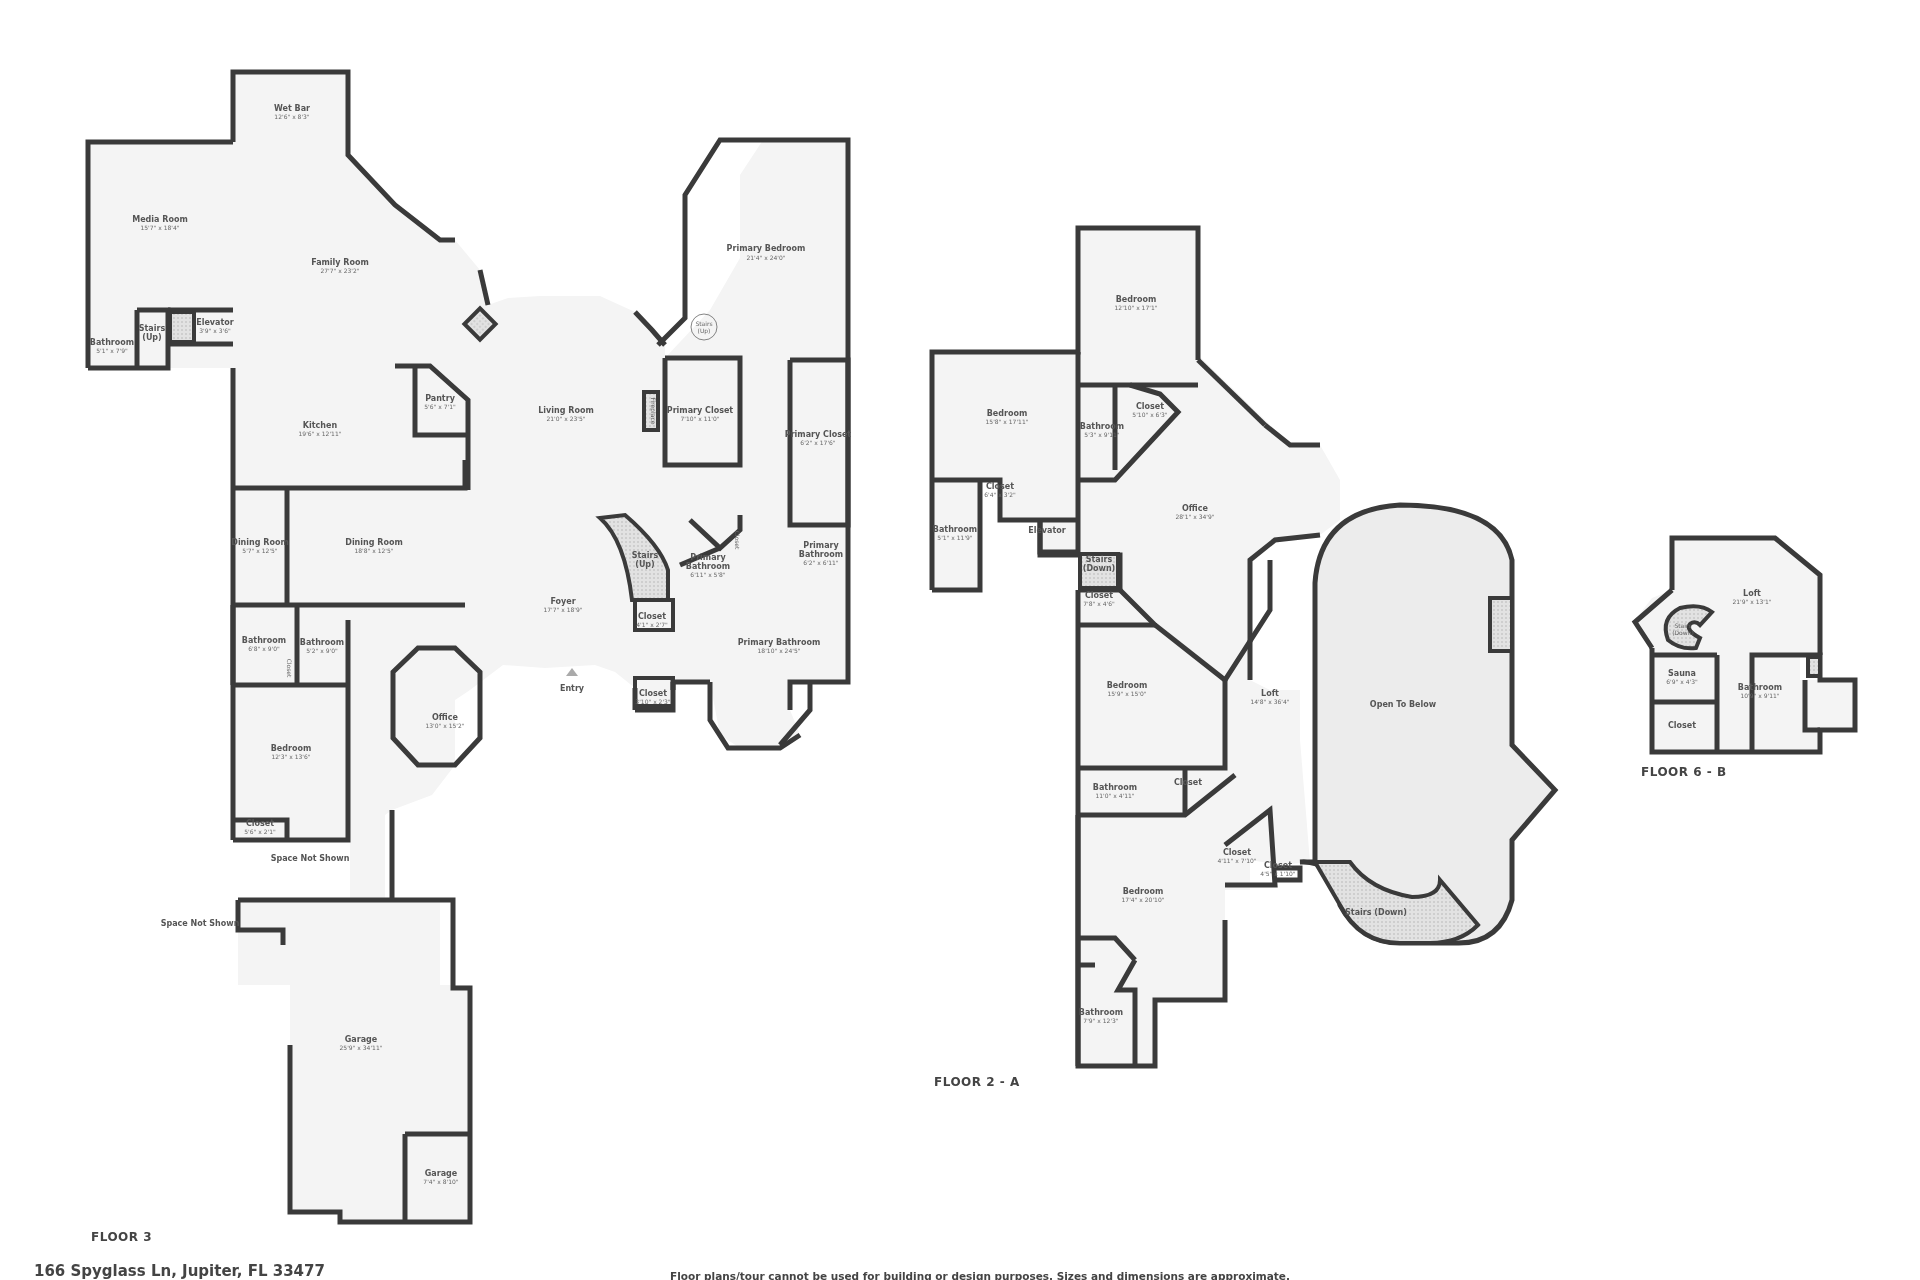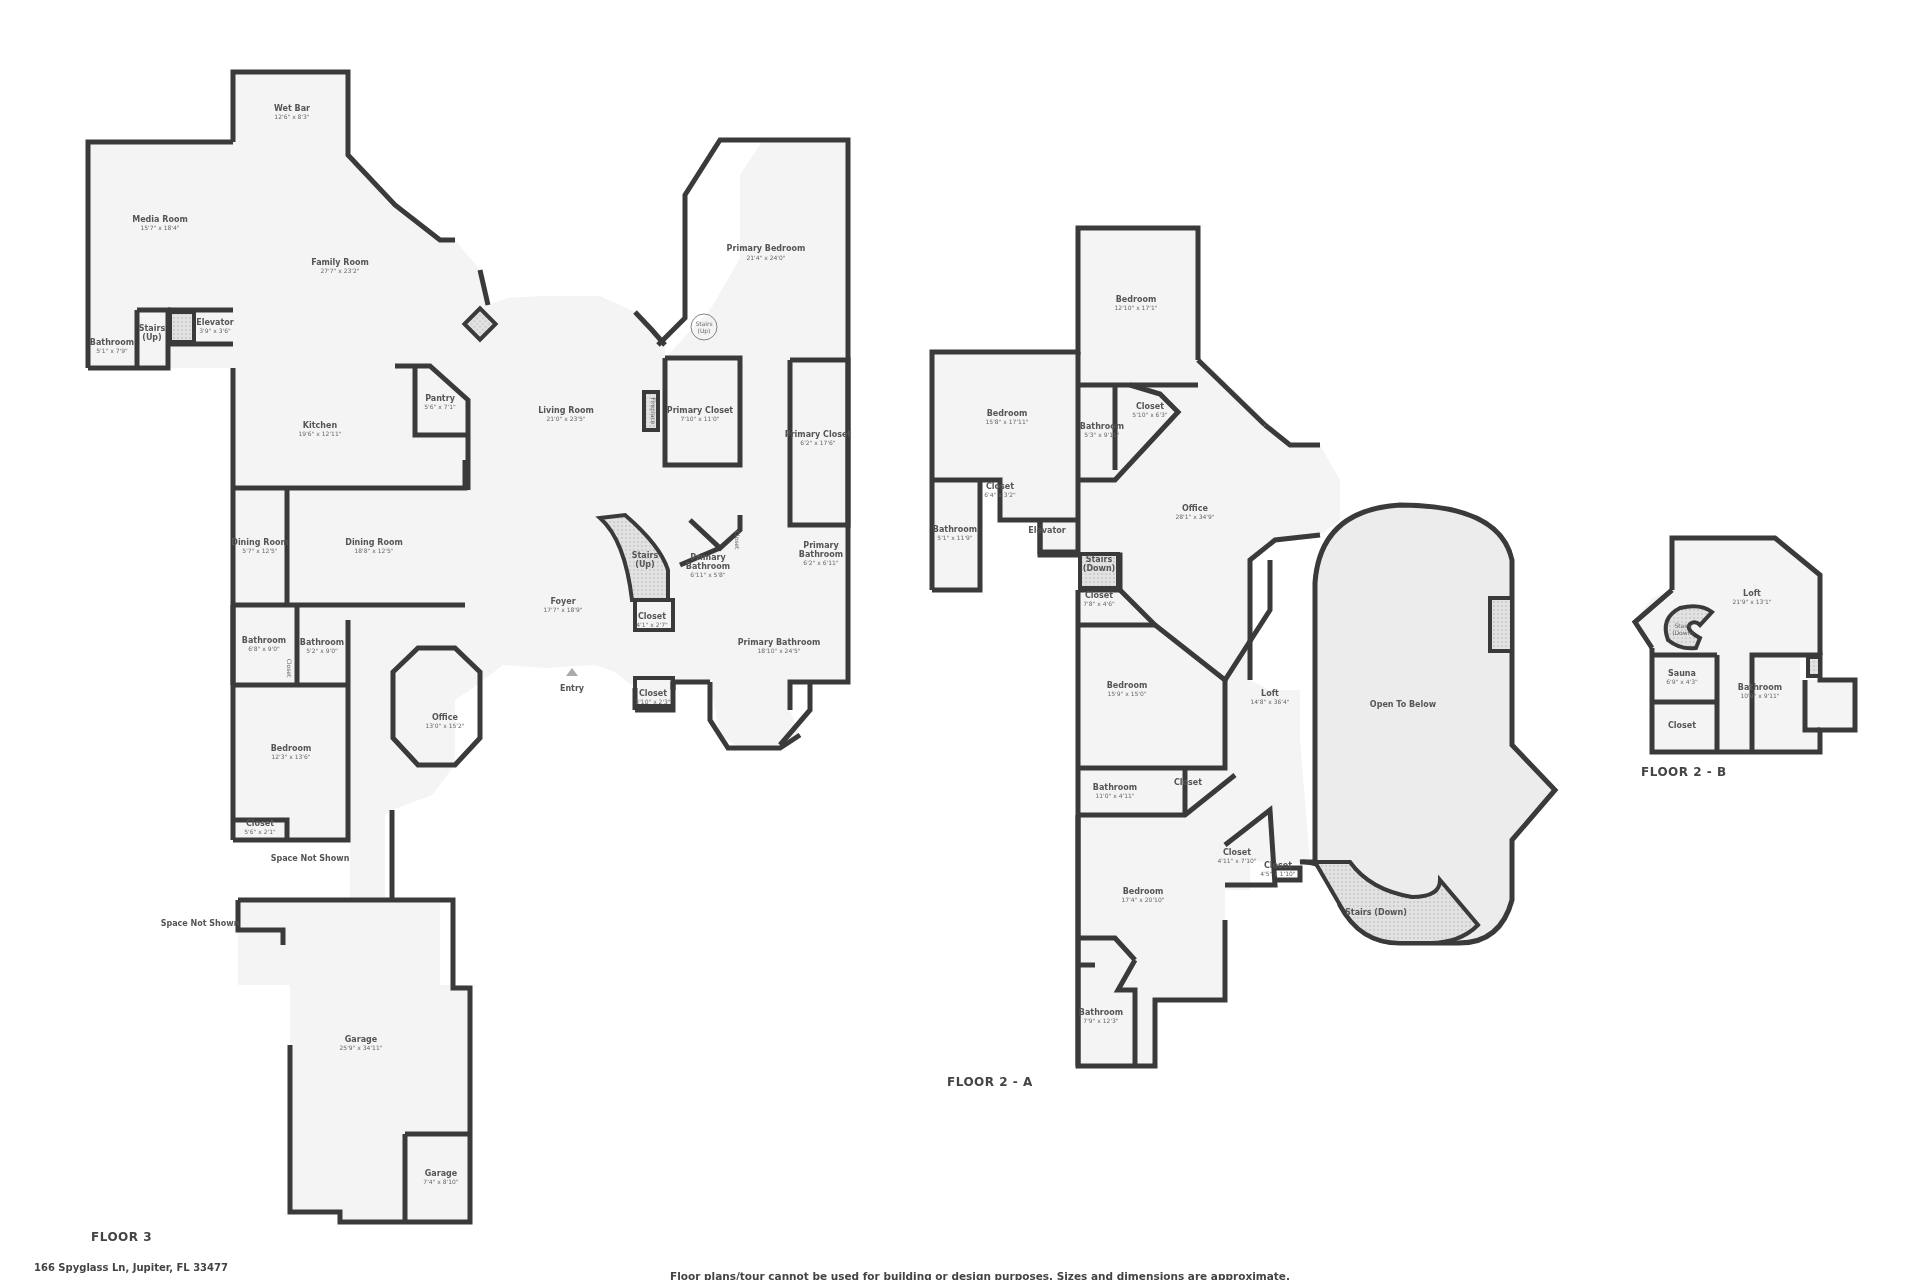--- a/index.html
+++ b/index.html
@@ -6,21 +6,21 @@
   body { width:1920px; height:1280px; position:relative; overflow:hidden; font-family:"DejaVu Sans", sans-serif; }
   svg#plan { position:absolute; left:0; top:0; width:1920px; height:1280px; }
   .wall { fill:none; stroke:#3a3a3a; stroke-width:5; stroke-linejoin:miter; }
   .thin { fill:none; stroke:#3a3a3a; stroke-width:4; }
   .floor { fill:#f4f4f4; stroke:none; }
   .open { fill:#ececec; stroke:#3a3a3a; stroke-width:5; }
   .hatch { fill:url(#hatch); stroke:#3a3a3a; stroke-width:4; }
   .rname { font-family:"DejaVu Sans", sans-serif; font-size:8px; font-weight:bold; fill:#555; text-anchor:middle; }
   .rdim { font-family:"DejaVu Sans", sans-serif; font-size:6px; fill:#666; text-anchor:middle; }
   .flabel { position:absolute; font-family:"DejaVu Sans", sans-serif; font-weight:bold; font-size:12px; color:#444; letter-spacing:0.5px; }
-  .addr { position:absolute; left:34px; top:1262px; font-family:"DejaVu Sans", sans-serif; font-weight:bold; font-size:10px; color:#444; }
+  .addr { position:absolute; left:34px; top:1262px; font-family:"DejaVu Sans", sans-serif; font-weight:bold; font-size:15px; color:#444; }
   .disclaimer { position:absolute; left:670px; top:1270px; font-family:"DejaVu Sans", sans-serif; font-weight:bold; font-size:10.5px; color:#444; }
   .extlabel { font-family:"DejaVu Sans", sans-serif; font-size:8px; font-weight:bold; fill:#555; text-anchor:middle; }
 </style>
 </head>
 <body>
 
 <svg id="plan" viewBox="0 0 1920 1280" xmlns="http://www.w3.org/2000/svg">
   <defs>
     <pattern id="hatch" width="4" height="4" patternUnits="userSpaceOnUse">
       <rect width="4" height="4" fill="#e2e2e2"></rect>
@@ -256,16 +256,16 @@
     <text class="rdim" x="1683" y="635">(Down)</text>
     <text class="rname" x="1682" y="676">Sauna</text>
     <text class="rdim" x="1682" y="684">6'9" x 4'3"</text>
     <text class="rname" x="1760" y="690">Bathroom</text>
     <text class="rdim" x="1760" y="698">10'9" x 9'11"</text>
     <text class="rname" x="1682" y="728">Closet</text>
   </g>
 </svg>
 
 <div class="flabel" style="left:91px; top:1230px;">FLOOR 3</div>
-<div class="flabel" style="left:934px; top:1075px;margin-left:13px;">FLOOR 2 - A</div>
-<div class="flabel" style="left:1641px; top:765px;">FLOOR 2 - B</div>
+<div class="flabel" style="left:934px; top:1075px;">FLOOR 2 - A</div>
+<div class="flabel" style="left:1641px; top:765px;">FLOOR 6 - B</div>
 <div class="addr">166 Spyglass Ln, Jupiter, FL 33477</div>
 <div class="disclaimer">Floor plans/tour cannot be used for building or design purposes. Sizes and dimensions are approximate.</div>
 
 </body></html>

